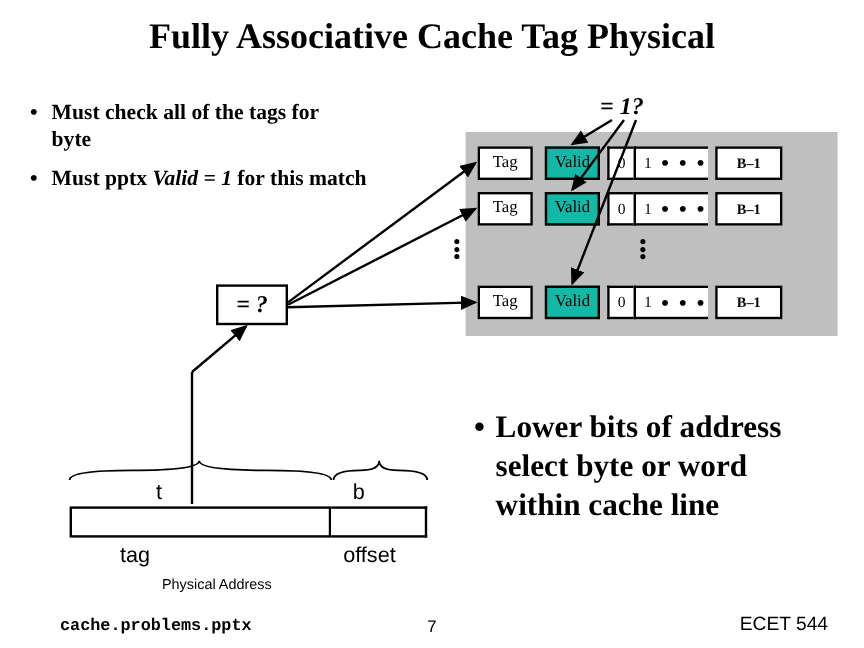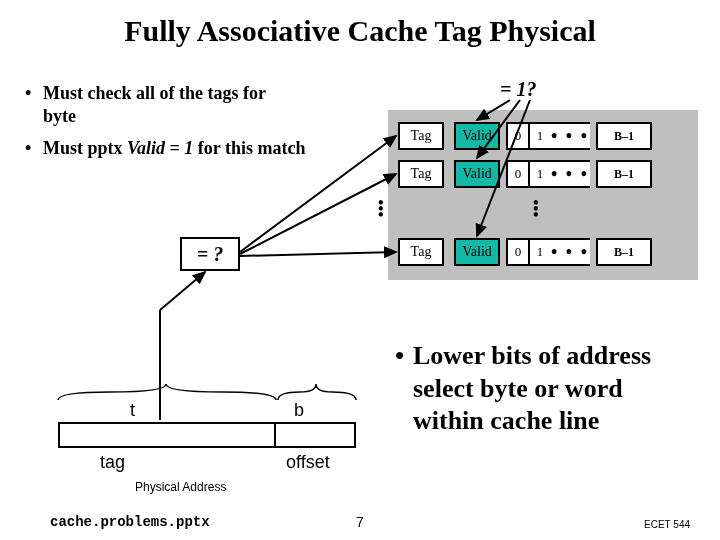--- a/index.html
+++ b/index.html
@@ -41,21 +41,21 @@
   .addrlbl-b { position:absolute; left:294px; top:400px; font-family:Arial,sans-serif; font-size:18px; }
   .addrbar { position:absolute; left:58px; top:422px; width:298px; height:26px; display:flex; }
   .addrtag { flex: 0 0 218px; border:2px solid #000; background:#fff; }
   .addroff { flex: 1; border:2px solid #000; border-left:none; background:#fff; }
   .addrtxt-tag { position:absolute; left:100px; top:452px; font-family:Arial,sans-serif; font-size:18px; }
   .addrtxt-off { position:absolute; left:286px; top:452px; font-family:Arial,sans-serif; font-size:18px;text-align:right; }
   .phys { position:absolute; left:135px; top:480px; font-family:Arial,sans-serif; font-size:12px; }
   
   .footer-l { position:absolute; left:30px; bottom:10px; font-family:"Courier New",monospace; font-size:14px; font-weight:bold;margin-left:20px; }
   .footer-c { position:absolute; left:0; right:0; bottom:10px; text-align:center; font-family:Arial,sans-serif; font-size:14px; }
-  .footer-r { position:absolute; right:30px; bottom:10px; font-family:Arial,sans-serif; font-size:10px; }
+  .footer-r { position:absolute; right:30px; bottom:10px; font-family:Arial,sans-serif; font-size:16px; }
   svg.lines { position:absolute; left:0; top:0; pointer-events:none; }
 </style>
 </head>
 <body>
 
 <div class="title">Fully Associative Cache Tag Physical</div>
 
 <div class="ident">
   <div class="ul1">
     <div class="li1">

